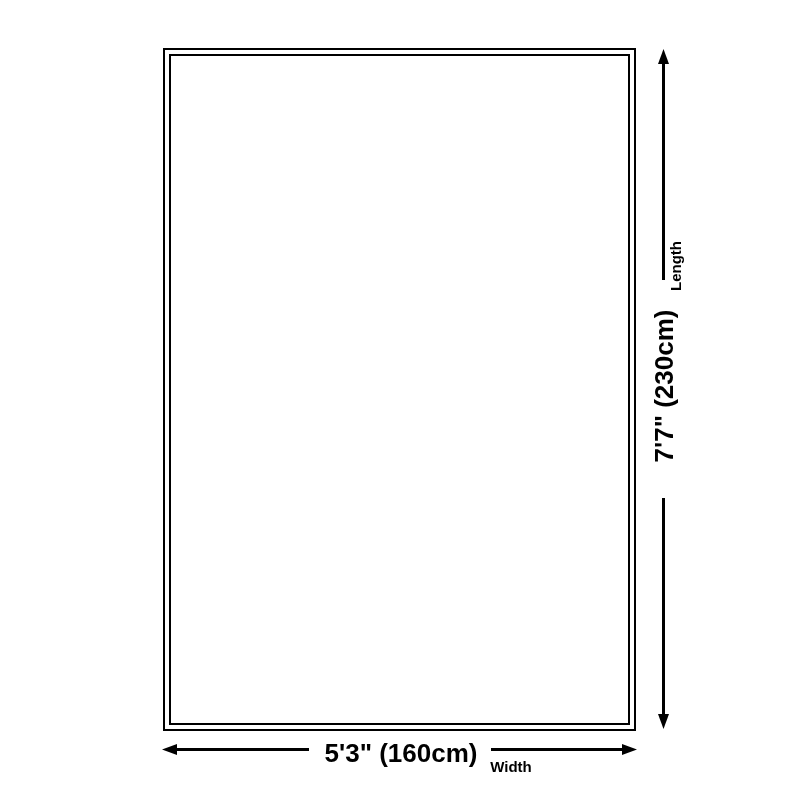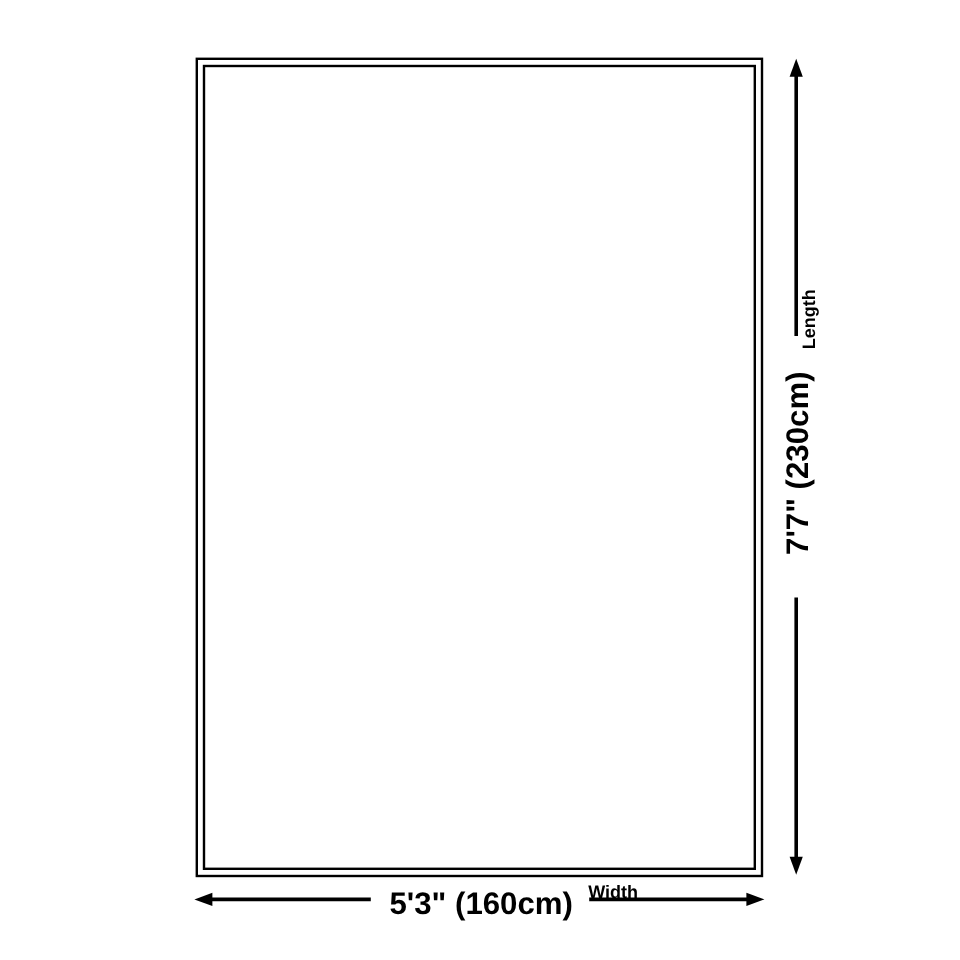--- a/index.html
+++ b/index.html
@@ -62,21 +62,21 @@
     top: 266px;
     transform: translate(-50%, -50%) rotate(-90deg);
   }
   .width-value {
     left: 401px;
     top: 753px;
     transform: translate(-50%, -50%);
   }
   .width-label {
     left: 511px;
-    top: 744px;
+    top: 766px;
     transform: translate(-50%, -50%);
   }
 </style>
 </head>
 <body>
 
 <div class="canvas">
 
   <div class="rug-outer">
     <div class="rug-inner"></div>

